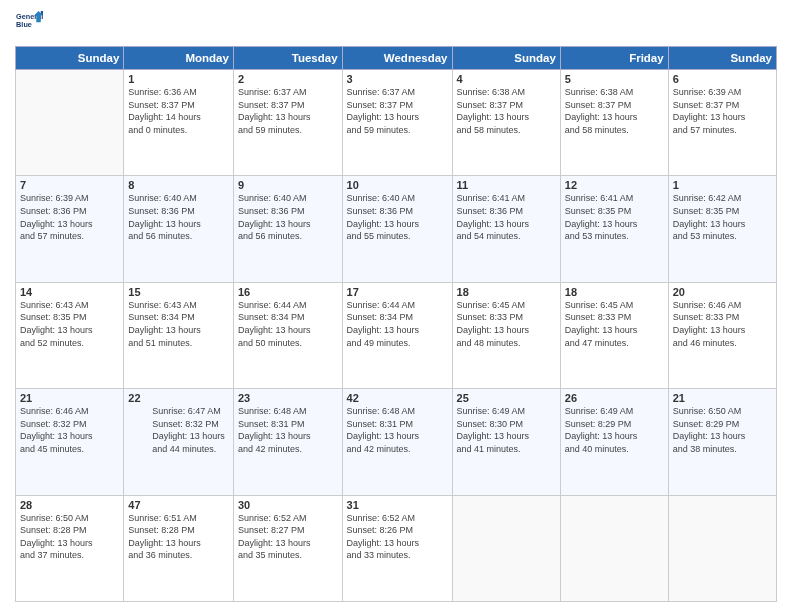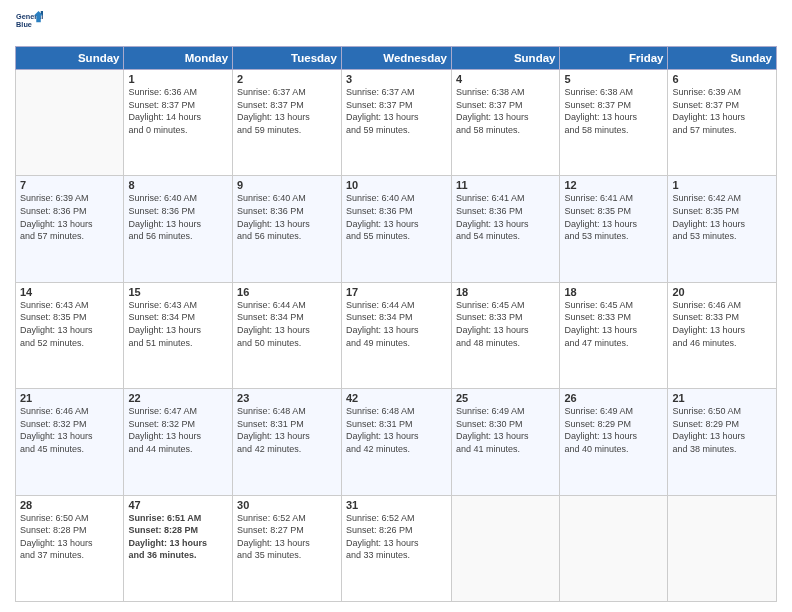--- a/index.html
+++ b/index.html
@@ -283,21 +283,21 @@
         <tr class="row-alt">
           <td>
             <span class="day-number">21</span>
             <div class="day-info" style="white-space: pre-line;">Sunrise: 6:46 AM
 Sunset: 8:32 PM
 Daylight: 13 hours
 and 45 minutes.</div>
           </td>
           <td>
             <span class="day-number">22</span>
-            <div class="day-info" style="white-space: pre-line;">Sunrise: 6:47 AM
+            <div class="day-info" style="white-space: pre-line; margin-left: 24px;">Sunrise: 6:47 AM
 Sunset: 8:32 PM
 Daylight: 13 hours
 and 44 minutes.</div>
           </td>
           <td>
             <span class="day-number">23</span>
             <div class="day-info" style="white-space: pre-line;">Sunrise: 6:48 AM
 Sunset: 8:31 PM
 Daylight: 13 hours
 and 42 minutes.</div>
@@ -334,21 +334,21 @@
         <tr>
           <td>
             <span class="day-number">28</span>
             <div class="day-info" style="white-space: pre-line;">Sunrise: 6:50 AM
 Sunset: 8:28 PM
 Daylight: 13 hours
 and 37 minutes.</div>
           </td>
           <td>
             <span class="day-number">47</span>
-            <div class="day-info" style="white-space: pre-line; font-weight: bold;">Sunrise: 6:51 AM
+            <div class="day-info" style="white-space: pre-line;">Sunrise: 6:51 AM
 Sunset: 8:28 PM
 Daylight: 13 hours
 and 36 minutes.</div>
           </td>
           <td>
             <span class="day-number">30</span>
             <div class="day-info" style="white-space: pre-line;">Sunrise: 6:52 AM
 Sunset: 8:27 PM
 Daylight: 13 hours
 and 35 minutes.</div>

